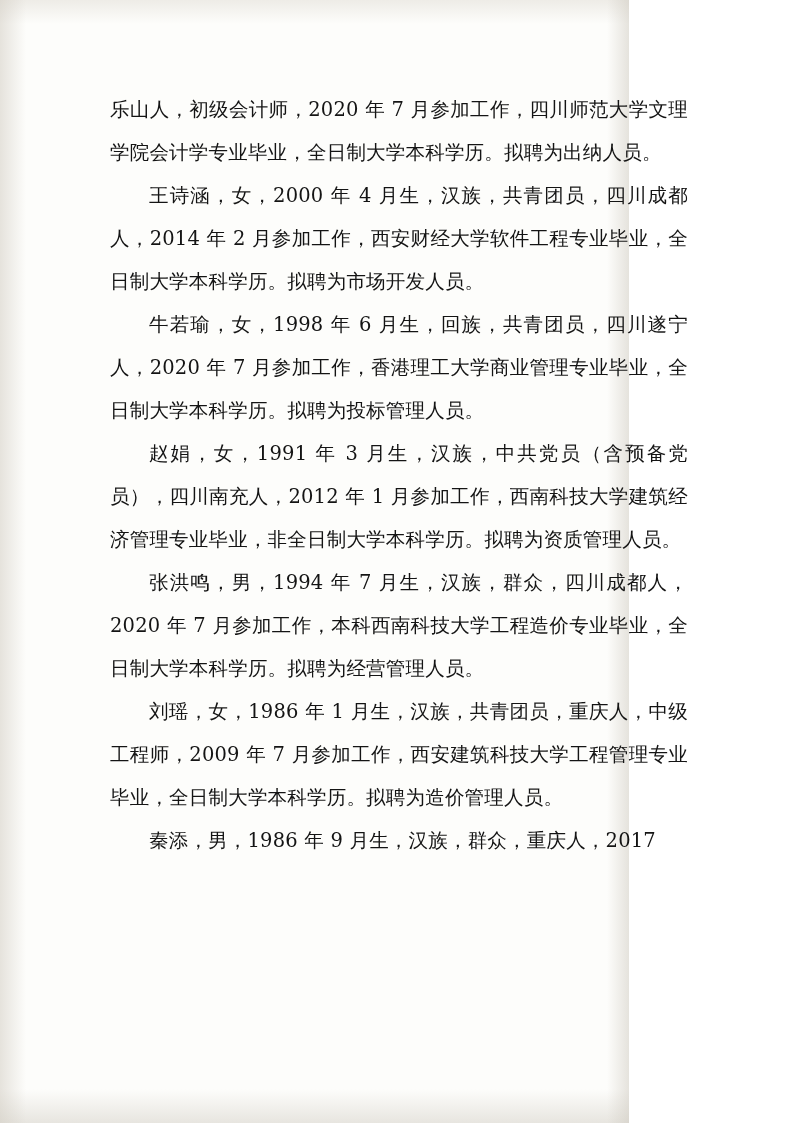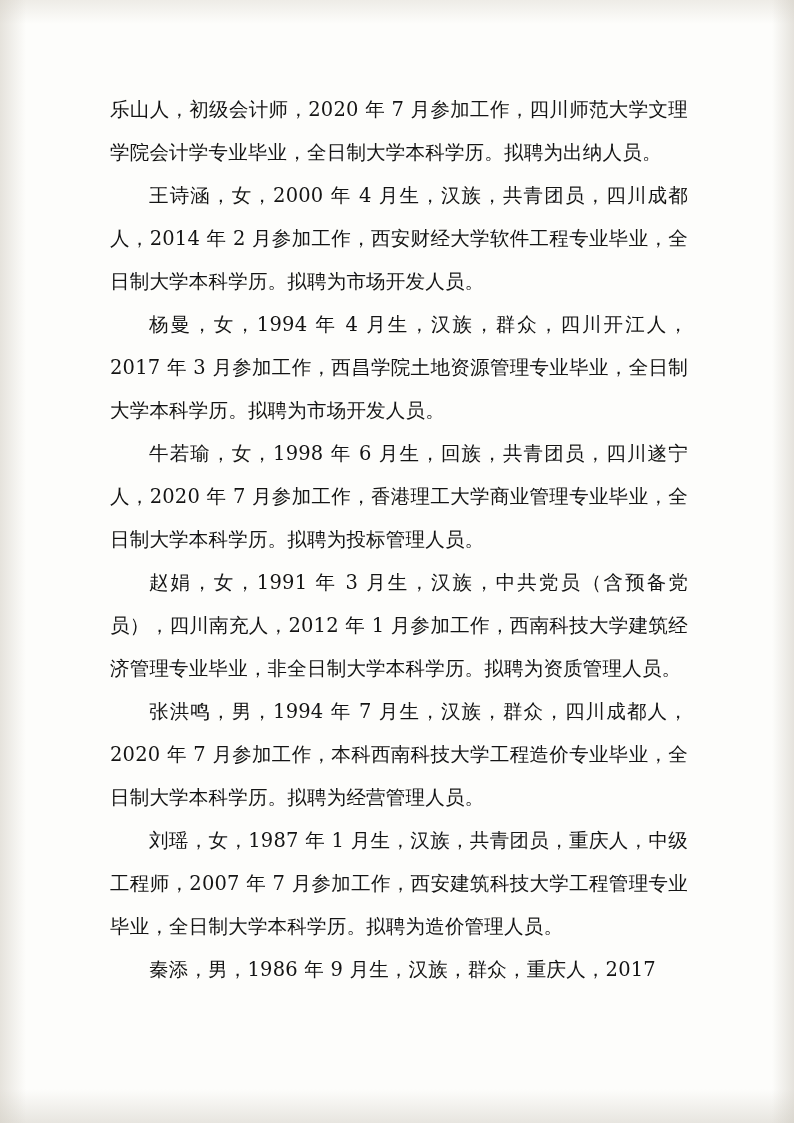--- a/index.html
+++ b/index.html
@@ -8,21 +8,21 @@
   }
   body {
     width: 794px;
     height: 1123px;
     background: #ffffff;
     font-family: "DejaVu Serif", "Liberation Serif", serif;
     overflow: hidden;
   }
   .page {
     position: relative;
-    width: 794px;
+    width: 629px;
     height: 1123px;
     background: #fdfdfb;
     box-sizing: border-box;
   }
   
   .scan-tint {
     position: absolute;
     inset: 0;
     background:
       linear-gradient(to right, rgba(210,205,195,0.55) 0px, rgba(255,255,255,0) 26px),
@@ -55,20 +55,19 @@
 </style>
 </head>
 <body>
 
 <div class="page">
   <div class="scan-tint"></div>
 
   <div class="text-body">
     <p class="para no-indent">乐山人，初级会计师，2020 年 7 月参加工作，四川师范大学文理学院会计学专业毕业，全日制大学本科学历。拟聘为出纳人员。</p>
     <p class="para">王诗涵，女，2000 年 4 月生，汉族，共青团员，四川成都人，2014 年 2 月参加工作，西安财经大学软件工程专业毕业，全日制大学本科学历。拟聘为市场开发人员。</p>
-    <p class="para">杨曼，女，1994 年 4 月生，汉族，群众，四川开江人，2017 年 3 月参加工作，西昌学院土地资源管理专业毕业，全日制大学本科学历。拟聘为市场开发人员。</p>
     <p class="para">牛若瑜，女，1998 年 6 月生，回族，共青团员，四川遂宁人，2020 年 7 月参加工作，香港理工大学商业管理专业毕业，全日制大学本科学历。拟聘为投标管理人员。</p>
     <p class="para">赵娟，女，1991 年 3 月生，汉族，中共党员（含预备党员），四川南充人，2012 年 1 月参加工作，西南科技大学建筑经济管理专业毕业，非全日制大学本科学历。拟聘为资质管理人员。</p>
     <p class="para">张洪鸣，男，1994 年 7 月生，汉族，群众，四川成都人，2020 年 7 月参加工作，本科西南科技大学工程造价专业毕业，全日制大学本科学历。拟聘为经营管理人员。</p>
-    <p class="para">刘瑶，女，1987 年 1 月生，汉族，共青团员，重庆人，中级工程师，2007 年 7 月参加工作，西安建筑科技大学工程管理专业毕业，全日制大学本科学历。拟聘为造价管理人员。</p>
+    <p class="para">刘瑶，女，1986 年 1 月生，汉族，共青团员，重庆人，中级工程师，2009 年 7 月参加工作，西安建筑科技大学工程管理专业毕业，全日制大学本科学历。拟聘为造价管理人员。</p>
     <p class="para">秦添，男，1986 年 9 月生，汉族，群众，重庆人，2017</p>
   </div>
 </div>
 
 </body></html>

